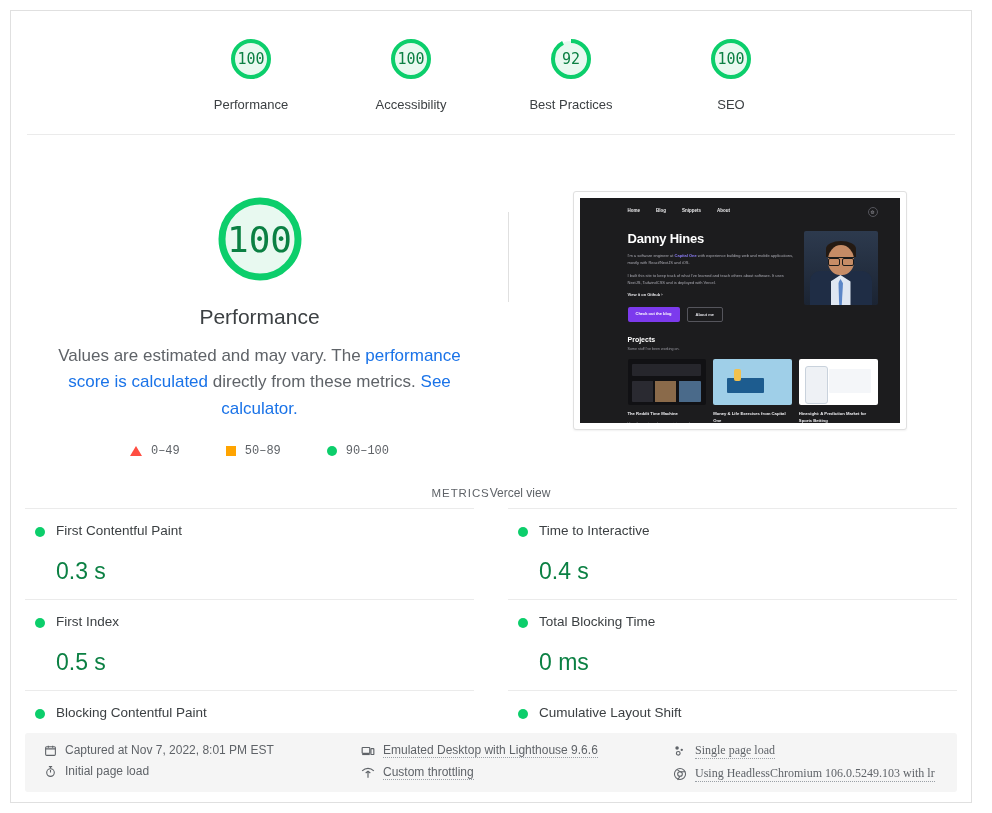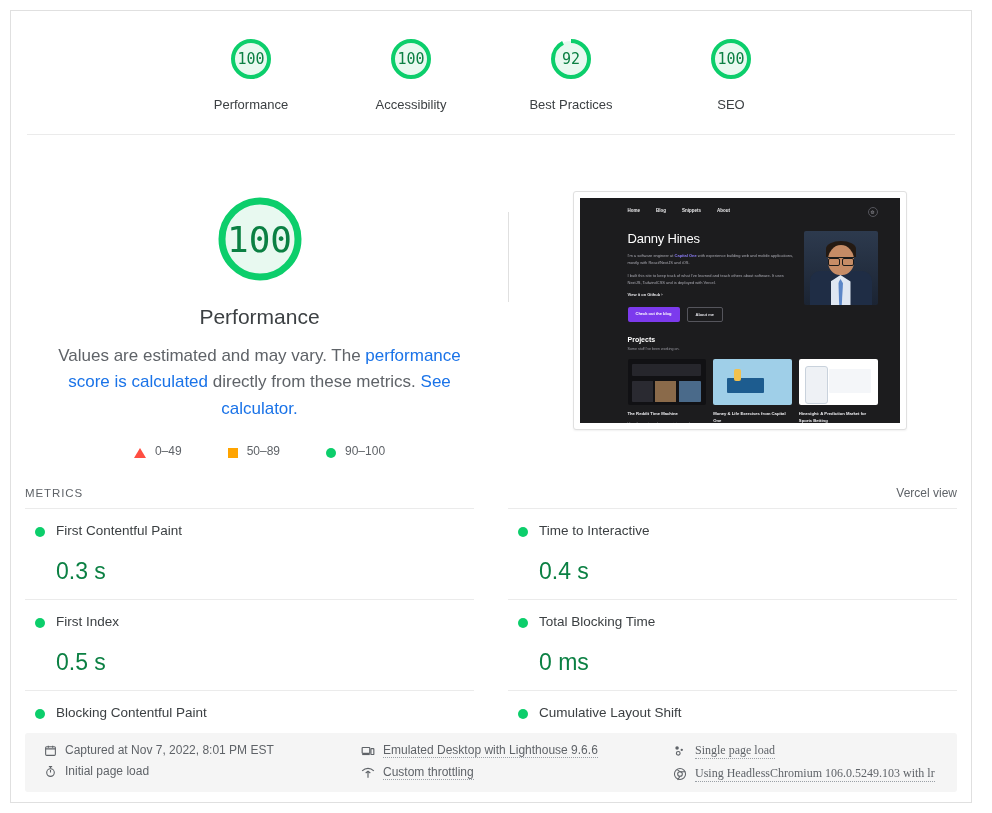--- a/index.html
+++ b/index.html
@@ -74,21 +74,21 @@
   }
   .perf-desc a { color: #1a73e8; text-decoration: none; cursor: pointer; }
   .legend {
     margin-top: 22px;
     display: flex;
     justify-content: center;
     gap: 46px;
     font-size: 12px;
     color: #5f6368;
   }
-  .legend-item { display: flex; align-items: flex-end; gap: 9px; }
+  .legend-item { display: flex; align-items: center; gap: 9px; font-family: Liberation Mono, monospace; }
   .sw-tri {
     width: 0; height: 0;
     border-left: 6px solid transparent;
     border-right: 6px solid transparent;
     border-bottom: 10px solid #ff4e42;
   }
   .sw-sq { width: 10px; height: 10px; background: #ffa400; }
   .sw-circ { width: 10px; height: 10px; border-radius: 50%; background: #0cce6b; }
 
   .perf-divider {
@@ -129,21 +129,21 @@
   }
   .thumb-gear {
     position: absolute; right: 22px; top: 9px;
     width: 10px; height: 10px; border-radius: 50%;
     border: 0.7px solid #55555c;
     display: flex; align-items: center; justify-content: center;
     font-size: 5px; color: #9a9aa2;
   }
   .thumb-hero { display: flex; padding: 18px 22px 0 48px; gap: 10px; }
   .thumb-hero-text { flex: 1; }
-  .thumb-h1 { font-size: 13px; font-weight: 400; color: #fff; letter-spacing: -.2px; }
+  .thumb-h1 { font-size: 13px; font-weight: 700; color: #fff; letter-spacing: -.2px; }
   .thumb-p { margin-top: 7px; font-size: 4px; line-height: 1.65; color: #a9a9b2; }
   .thumb-p .hl { color: #8b7cf6; font-weight: 600; }
   .thumb-link { margin-top: 6px; font-size: 4px; color: #e6e6ea; font-weight: 600; }
   .thumb-btns { display: flex; gap: 7px; margin-top: 10px; }
   .btn-purple {
     background: #7c3aed; color: #fff;
     font-size: 4px; font-weight: 600;
     padding: 4px 8px; border-radius: 2px;
   }
   .btn-ghost {
@@ -243,21 +243,21 @@
     content: ""; position: absolute; right: 8%; top: 20%;
     width: 54%; height: 54%; background: #f4f6f9; border-radius: 1px;
   }
   .proj-t { font-size: 4.2px; font-weight: 700; color: #f0f0f3; margin-top: 6px; line-height: 1.5; }
   .proj-d { font-size: 3.4px; color: #9a9aa2; margin-top: 4px; line-height: 1.6; }
 
   
   .metrics-head {
     display: flex;
     align-items: baseline;
-    justify-content: space-between;
+    justify-content: center;
     padding: 0 14px;
     margin-top: 18px;
   }
   .metrics-title {
     font-size: 11.5px;
     letter-spacing: .9px;
     color: #5f6368;
   }
   .expand-view {
     font-size: 12px;

